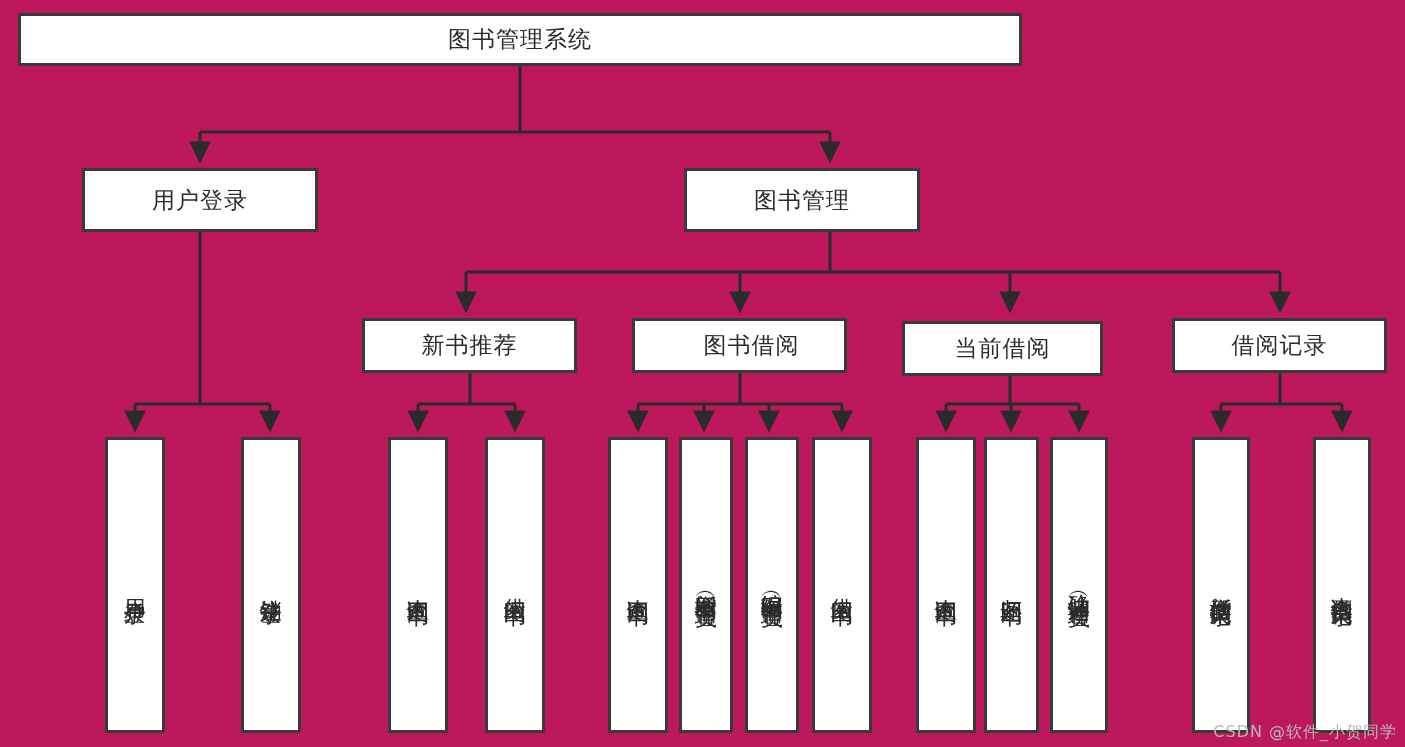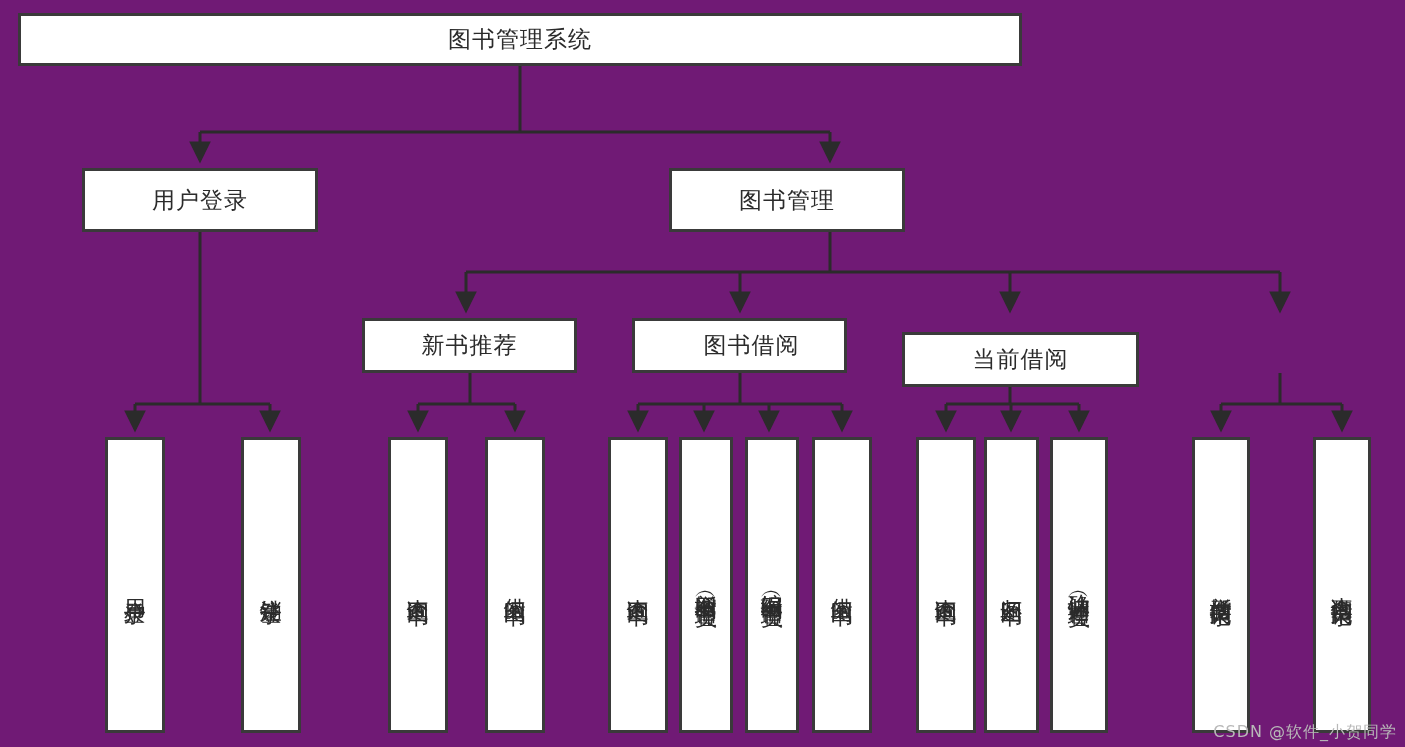--- a/index.html
+++ b/index.html
@@ -4,21 +4,21 @@
 <style>
   html, body {
     margin: 0;
     padding: 0;
     background: #ffffff;
   }
   #canvas {
     position: relative;
     width: 1405px;
     height: 747px;
-    background: #701a75;
+    background: #be185d;
     font-family: "DejaVu Sans", "Liberation Sans", sans-serif;
     overflow: hidden;
   }
   .node {
     position: absolute;
     box-sizing: border-box;
     border: 3px solid #3a3a3a;
     background: #ffffff;
     display: flex;
     align-items: center;
@@ -122,36 +122,39 @@
   </svg>
 
   <div class="node horiz" style="left:18px; top:13px; width:1004px; height:53px;">
     <span>图书管理系统</span>
   </div>
 
   <div class="node horiz" style="left:82px; top:168px; width:236px; height:64px;">
     <span>用户登录</span>
   </div>
 
-  <div class="node horiz" style="left:669px; top:168px; width:236px; height:64px;">
+  <div class="node horiz" style="left:684px; top:168px; width:236px; height:64px;">
     <span>图书管理</span>
   </div>
 
   <div class="node horiz" style="left:362px; top:318px; width:215px; height:55px;text-align:center;">
     <span>新书推荐</span>
   </div>
 
   <div class="node horiz" style="left:632px; top:318px; width:215px; height:55px;padding-left:24px;">
     <span>图书借阅</span>
   </div>
 
-  <div class="node horiz" style="left:902px; top:332px; width:237px; height:55px;">
+  <div class="node horiz" style="left:902px; top:321px; width:201px; height:55px;">
     <span>当前借阅</span>
   </div>
 
+  <div class="node horiz" style="left:1172px; top:318px; width:215px; height:55px;">
+    <span>借阅记录</span>
+  </div>
 
   <div class="node vert" style="left:105px; top:437px; width:60px; height:296px;">
     <span class="lbl">用户登录</span>
   </div>
 
   <div class="node vert" style="left:241px; top:437px; width:60px; height:296px;">
     <span class="lbl">注销登录</span>
   </div>
 
   <div class="node vert" style="left:388px; top:437px; width:60px; height:296px;">

